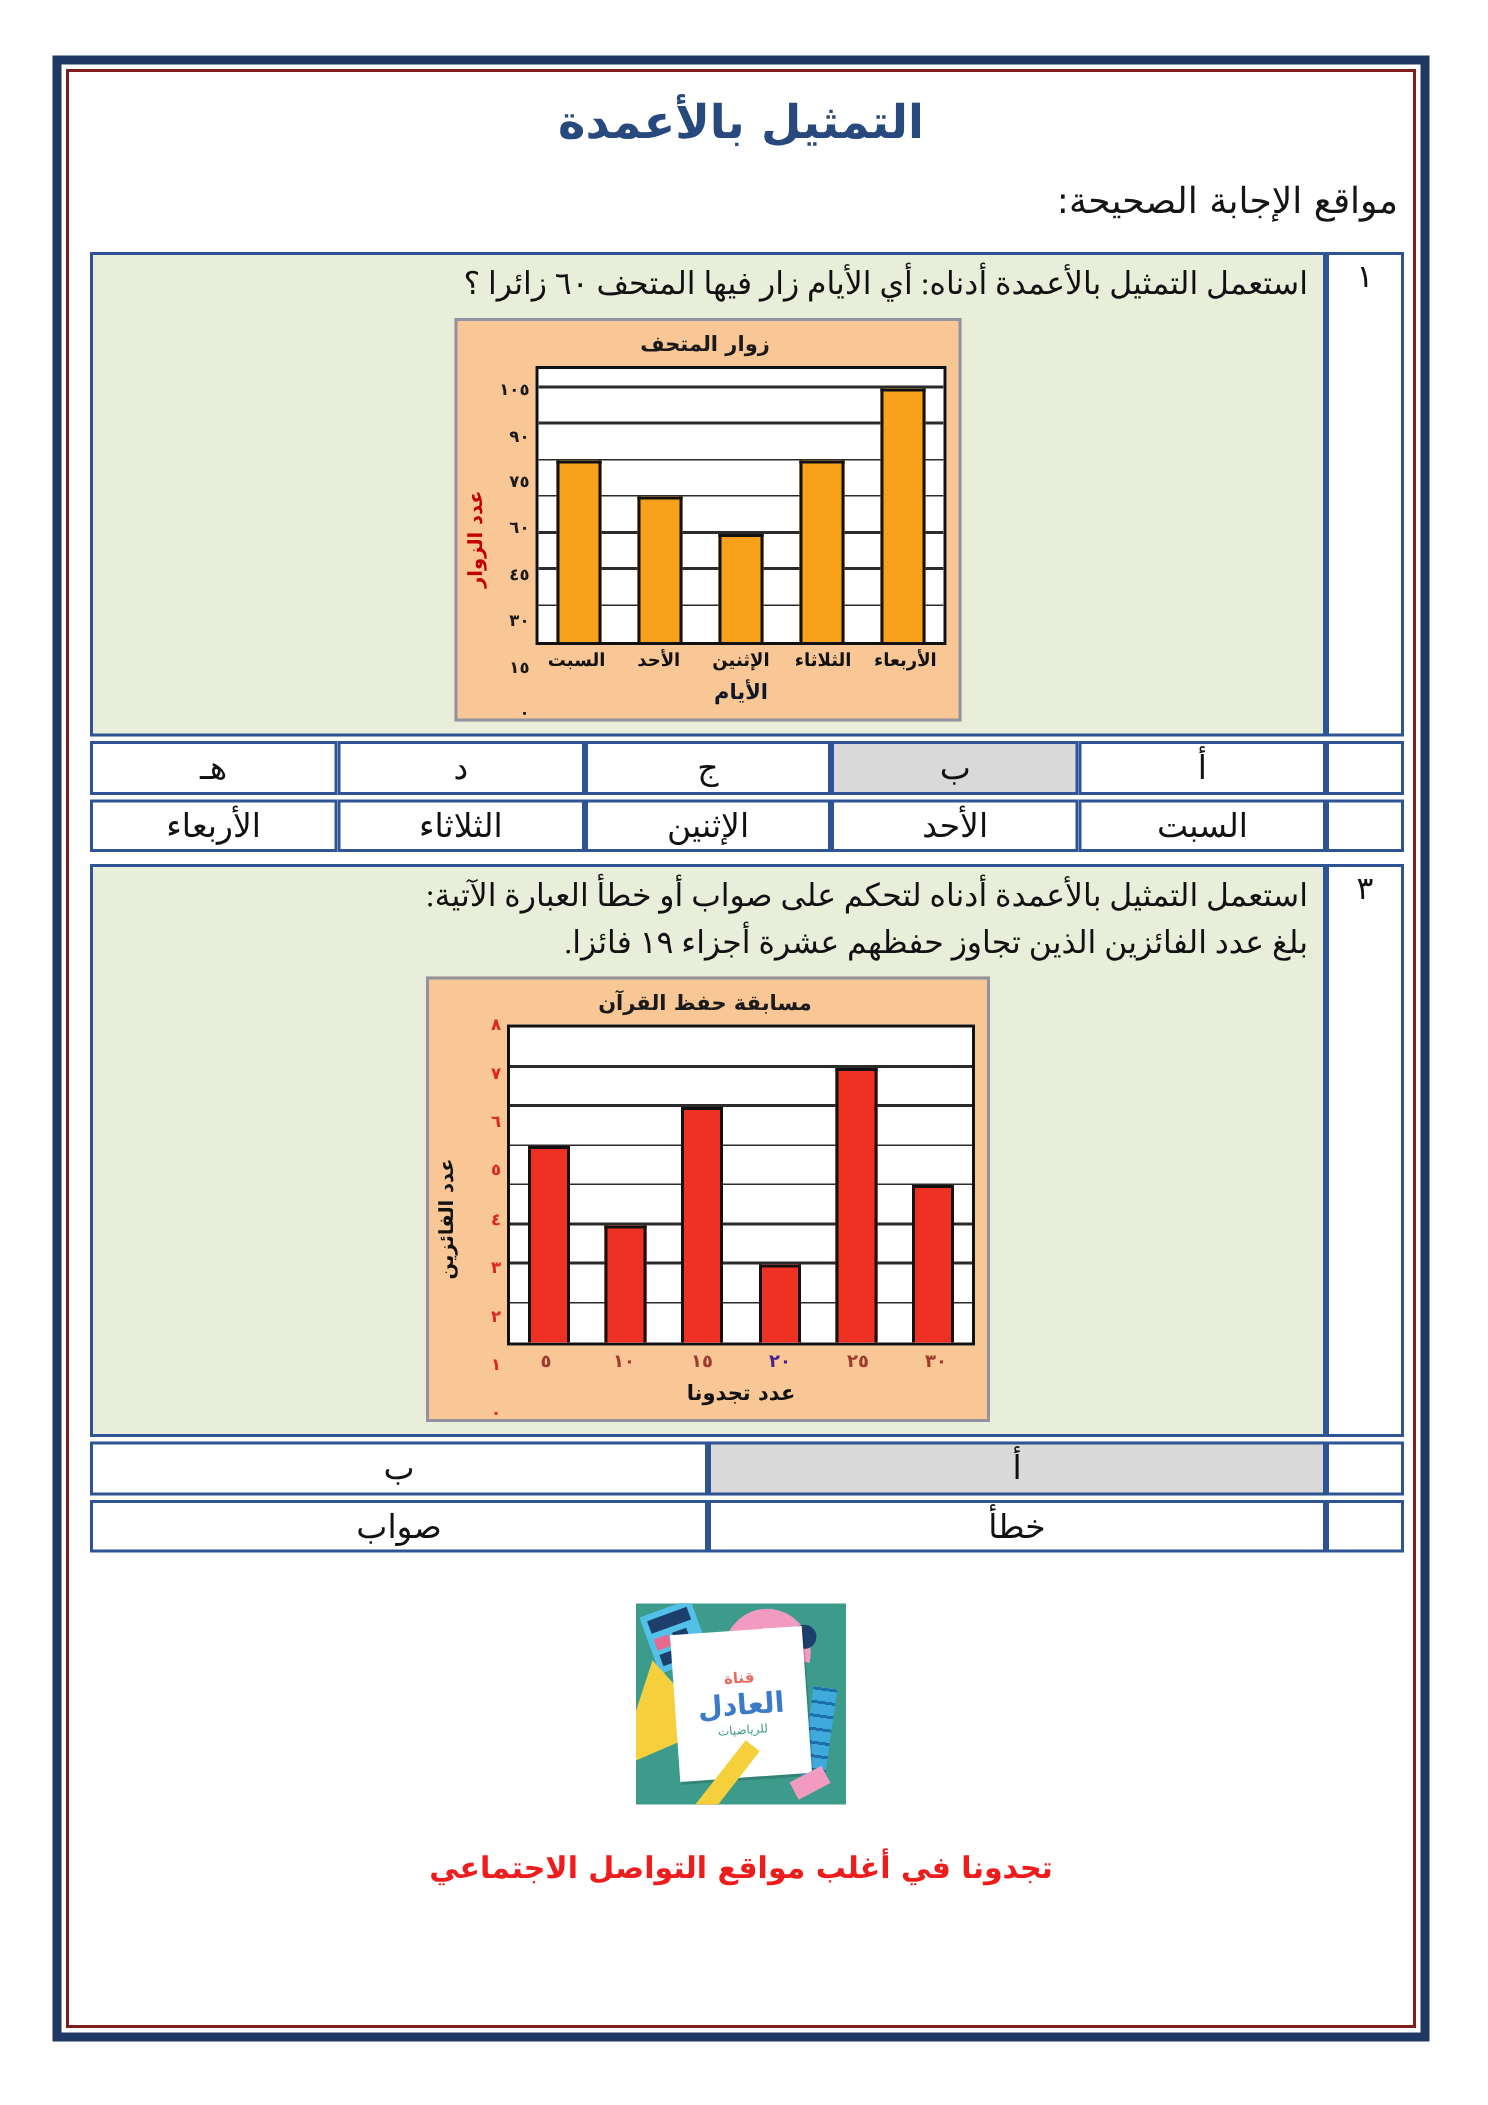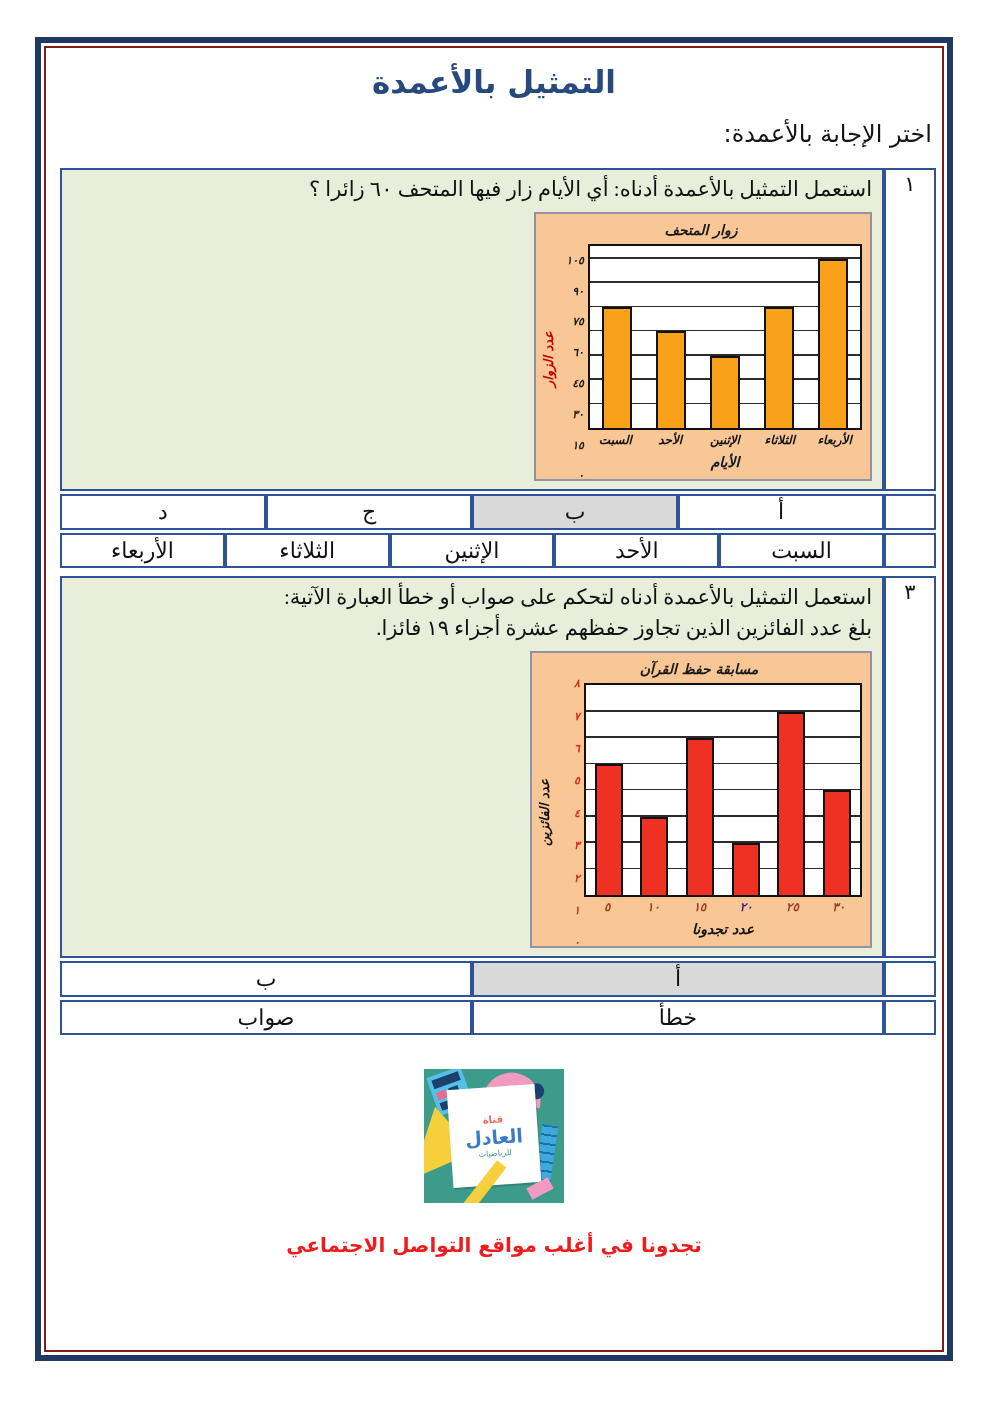--- a/index.html
+++ b/index.html
@@ -26,24 +26,24 @@
   .qrow{display:flex;flex-direction:row;gap:0;}
   .cell{border:2px solid #2F5496;box-sizing:border-box;background:#fff;}
   .numcell{width:52px;min-width:52px;text-align:center;font-size:21px;padding-top:2px;color:#111;}
   .qbody{flex:1;background:#E8EED9;padding:4px 10px 8px 10px;}
   .qtext{font-size:21px;color:#111;text-align:right;line-height:1.45;}
   .opts .cell{flex:1;text-align:center;font-size:22px;color:#111;padding:2px 0;line-height:1.25;}
   .opts .spacer{flex:0 0 52px;min-width:52px;}
   .opts .sel{background:#D9D9D9;}
 
   
-  .chart-wrap{display:flex;justify-content:flex-start;margin-top:8px;font-style:italic;}
+  .chart-wrap{display:flex;justify-content:center;margin-top:8px;}
   .chart-box{direction:ltr;background:#F8C795;border:2px solid #9193A3;box-sizing:border-box;padding:6px 8px 4px 4px;}
   .c0{width:338px;}
-  .c1{width:342px;}
+  .c1{width:376px;}
   .chart-title{text-align:center;font-family:"DejaVu Sans",sans-serif;font-weight:bold;font-size:14px;color:#1a1a1a;padding:2px 0 6px 0;}
   .chart-mid{display:flex;flex-direction:row;align-items:stretch;}
   .ytitle{writing-mode:vertical-rl;transform:rotate(180deg);text-align:center;font-weight:bold;
           font-family:"DejaVu Sans",sans-serif;font-size:13px;width:18px;line-height:18px;}
   .yticks{position:relative;width:30px;}
   .yticks span{position:absolute;right:4px;transform:translateY(50%);font-weight:bold;
                font-family:"DejaVu Sans",sans-serif;font-size:11px;line-height:1;}
   .plotcol{flex:1;display:flex;flex-direction:column;}
   .plot{position:relative;background:#ffffff;border:2px solid #111;box-sizing:border-box;}
   .c0 .plot{height:186px;}
@@ -86,21 +86,21 @@
                 font-weight:bold;font-size:31px;color:#2F6093;}
   .tagline{margin-top:30px;text-align:center;font-family:"DejaVu Sans",sans-serif;
            font-weight:bold;font-size:20px;color:#EE1C1C;}
 </style>
 </head>
 <body>
 
 <div class="page-frame">
 
   <h1 class="doc-title">التمثيل بالأعمدة</h1>
-  <div class="instruction">اختر الإجابة بالأعمدة:</div>
+  <div class="instruction">مواقع الإجابة الصحيحة:</div>
 
   <section class="qtable">
     <div class="qrow">
       <div class="cell numcell">
         <span>١</span>
       </div>
       <div class="cell qbody">
         <div class="qtext">استعمل التمثيل بالأعمدة أدناه: أي الأيام زار فيها المتحف ٦٠ زائرا ؟</div>
         <div class="chart-wrap">
           <div class="chart-box c0">
@@ -147,20 +147,21 @@
           </div>
         </div>
       </div>
     </div>
     <div class="qrow opts">
         <div class="cell spacer"></div>
         <div class="cell">أ</div>
         <div class="cell sel">ب</div>
         <div class="cell">ج</div>
         <div class="cell">د</div>
+        <div class="cell">هـ</div>
       </div>
     <div class="qrow opts">
         <div class="cell spacer"></div>
         <div class="cell">السبت</div>
         <div class="cell">الأحد</div>
         <div class="cell">الإثنين</div>
         <div class="cell">الثلاثاء</div>
         <div class="cell">الأربعاء</div>
       </div>
   </section>

